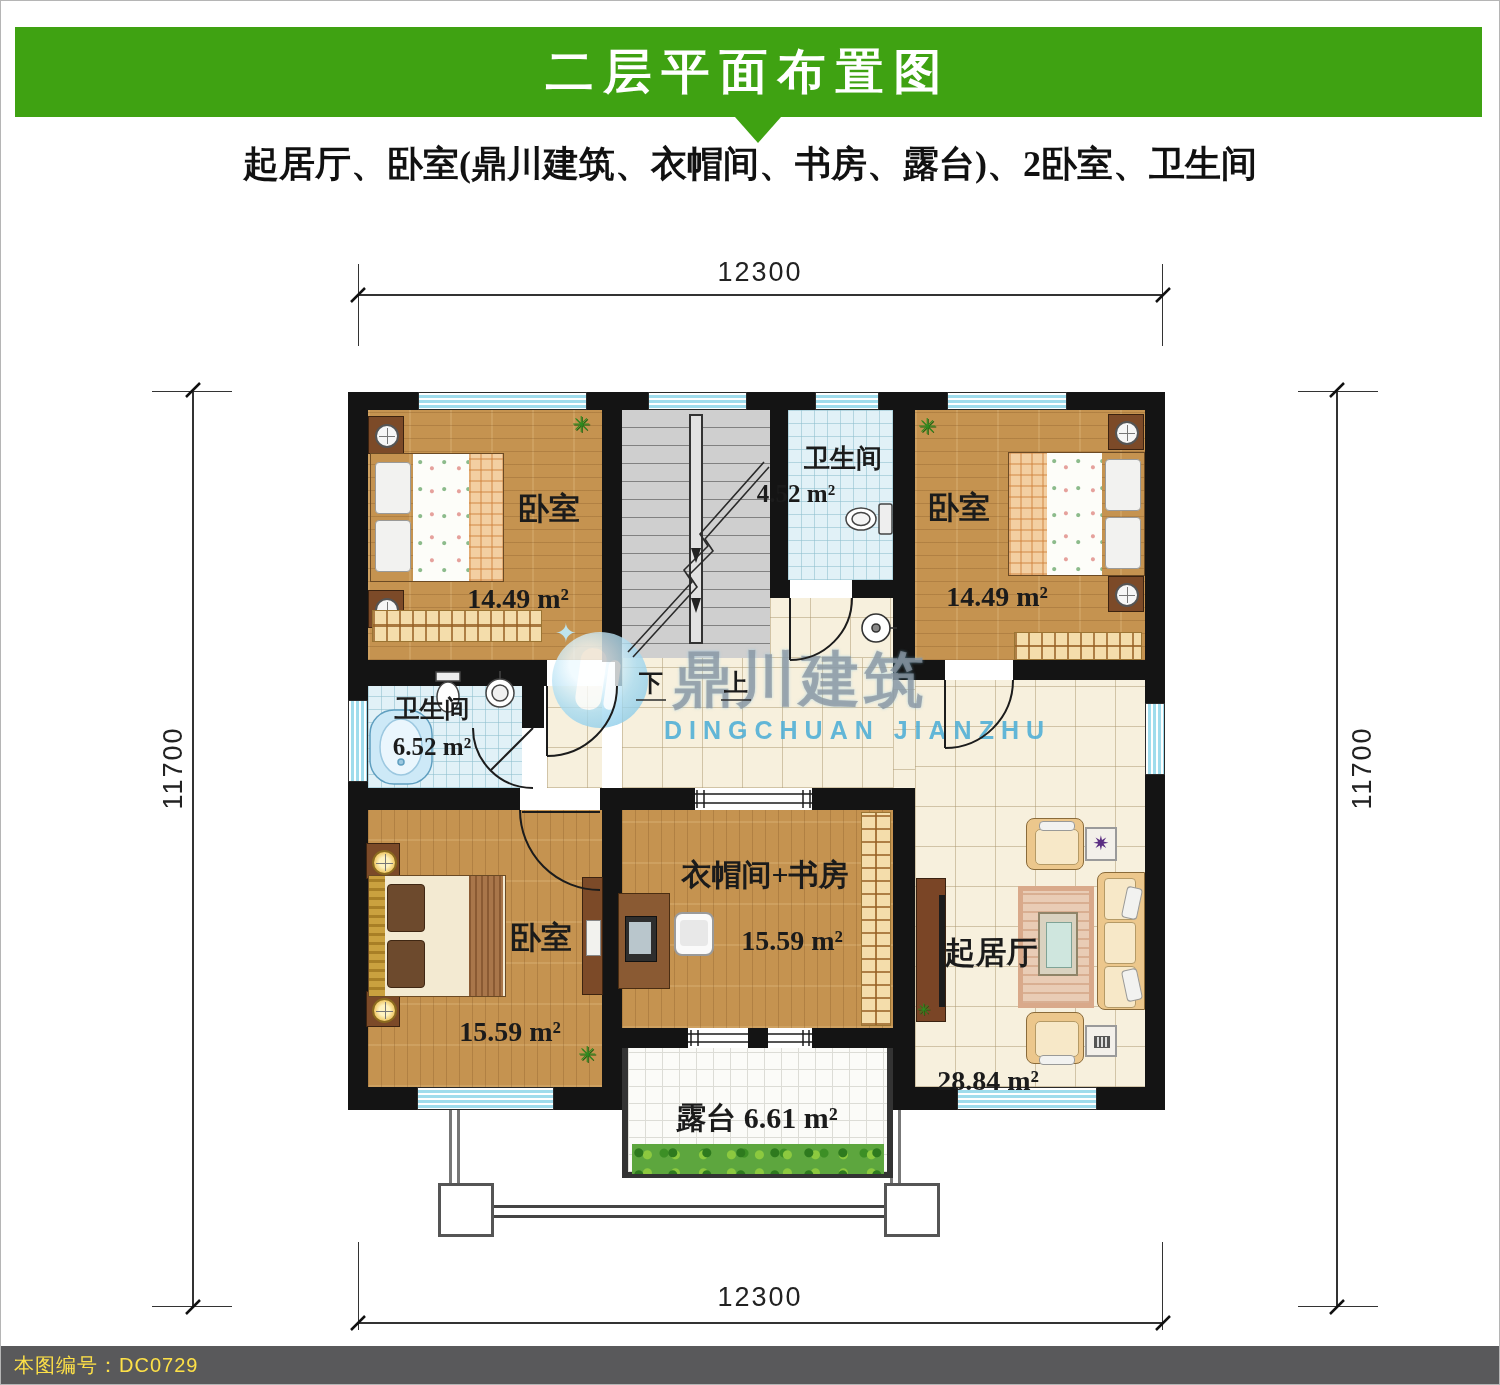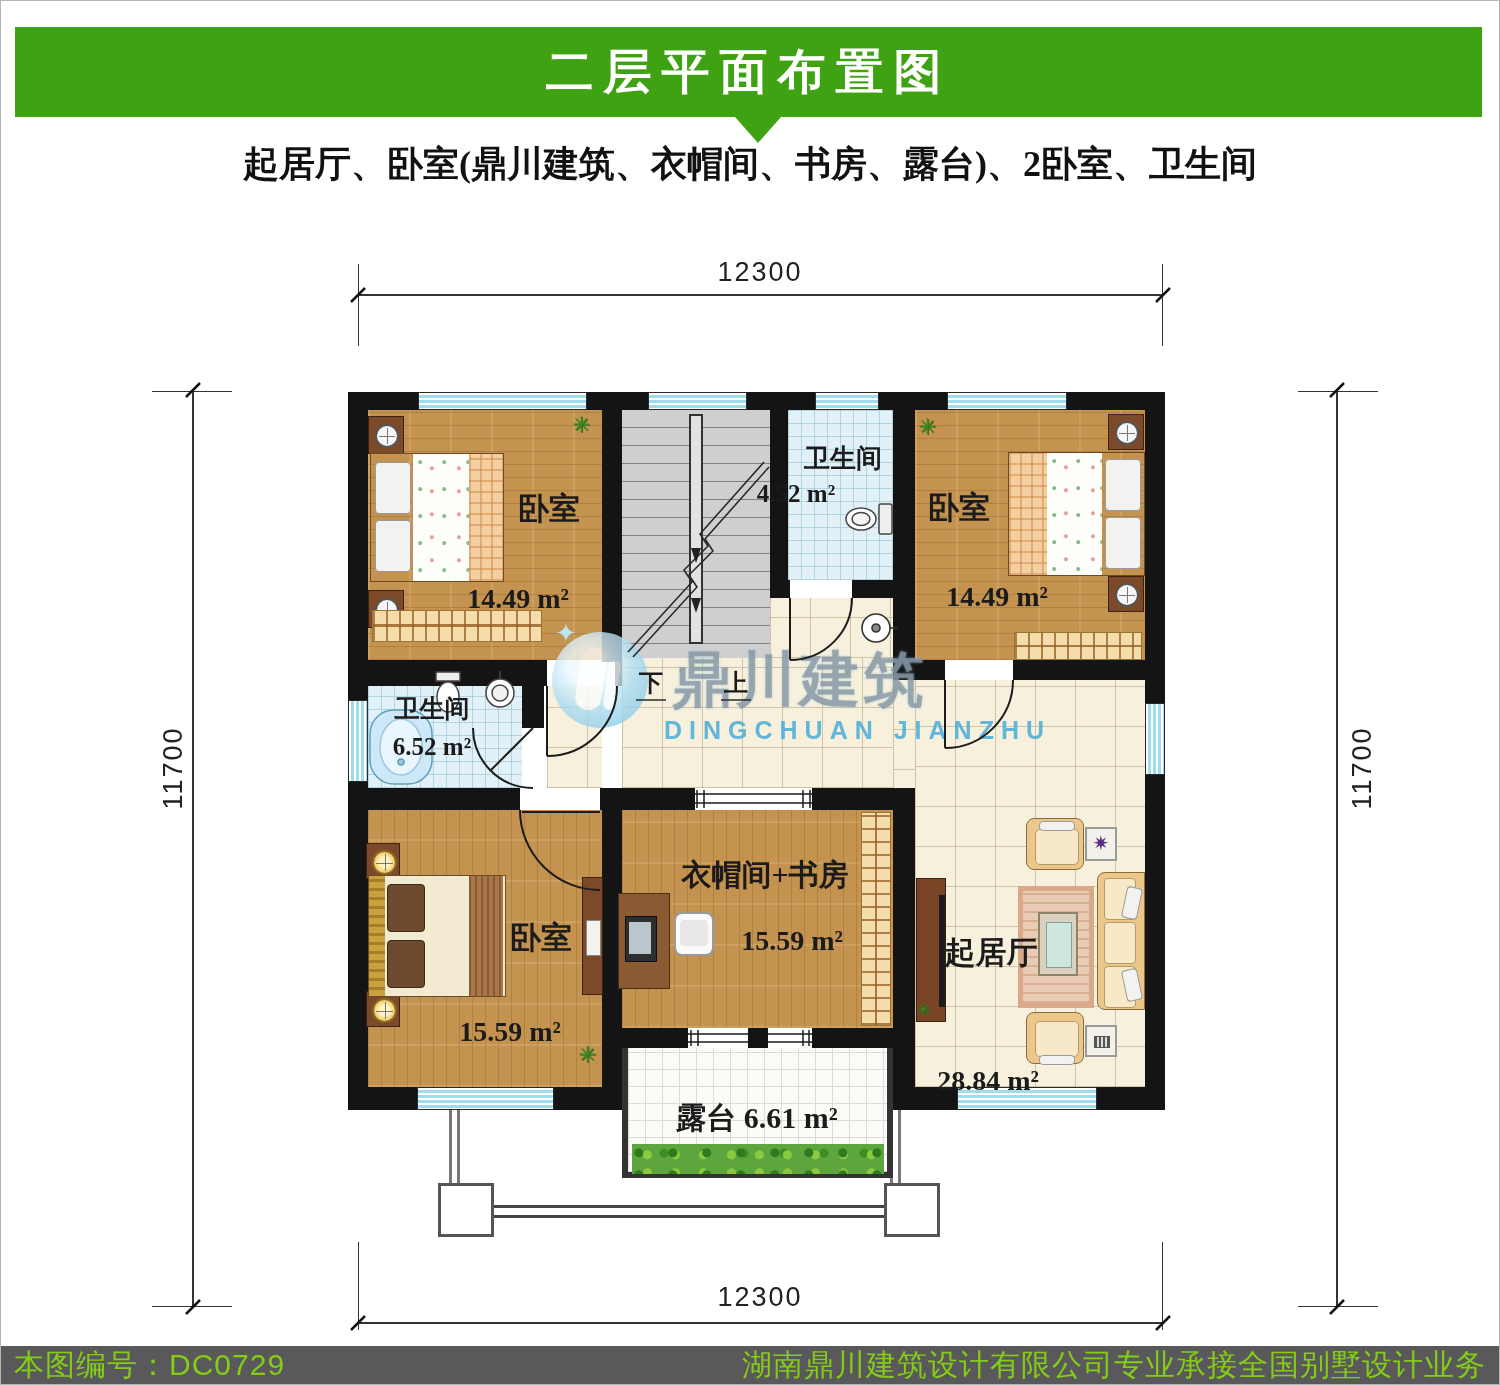--- a/index.html
+++ b/index.html
@@ -84,21 +84,21 @@
   .wm-cn{left:672px;top:640px;font-size:60px;font-weight:bold;letter-spacing:4px;
      color:rgba(138,146,156,.74);font-family:Liberation Serif, serif;
      text-shadow:0 0 3px rgba(130,195,225,.55);}
   .wm-en{left:664px;top:716px;font-size:25px;font-weight:bold;letter-spacing:7px;
      color:rgba(72,172,214,.85);font-family:"Liberation Sans",sans-serif;}
   .wm-star{left:555px;top:618px;font-size:26px;color:rgba(190,232,246,.95);}
   
   .footer{position:absolute;left:0;top:1346px;width:1500px;height:39px;background:#59595B;
           display:flex;align-items:center;justify-content:space-between;padding:0 14px;
           box-sizing:border-box;z-index:50;}
-  .footer span{color:#84cc16;font-size:30px;letter-spacing:1px;white-space:nowrap;}
+  .footer span{color:#fde047;font-size:20px;letter-spacing:1px;white-space:nowrap;}
   svg.overlay{position:absolute;left:0;top:0;z-index:35;pointer-events:none;}
 </style>
 </head>
 <body>
 
 <div class="frame"></div>
 
 <div class="banner">
   <span class="banner-title">二层平面布置图</span>
 </div>
@@ -369,14 +369,13 @@
 <div class="lbl" style="left:991px;top:953px;font-size:31px;">起居厅</div>
 <div class="lbl" style="left:988px;top:1081px;font-size:28px;">28.84 m²</div>
 <div class="lbl" style="left:757px;top:1118px;font-size:30px;">
   <span>露台</span>&nbsp;<span>6.61 m²</span>
 </div>
 <div class="lbl" style="left:651px;top:683px;font-size:24px;">下</div>
 <div class="lbl" style="left:736px;top:683px;font-size:24px;">上</div>
 
 <div class="footer">
   <span>本图编号：DC0729</span>
-  <span>湖南鼎川建筑设计有限公司专业承接全国别墅设计业务</span>
 </div>
 
 </body></html>

